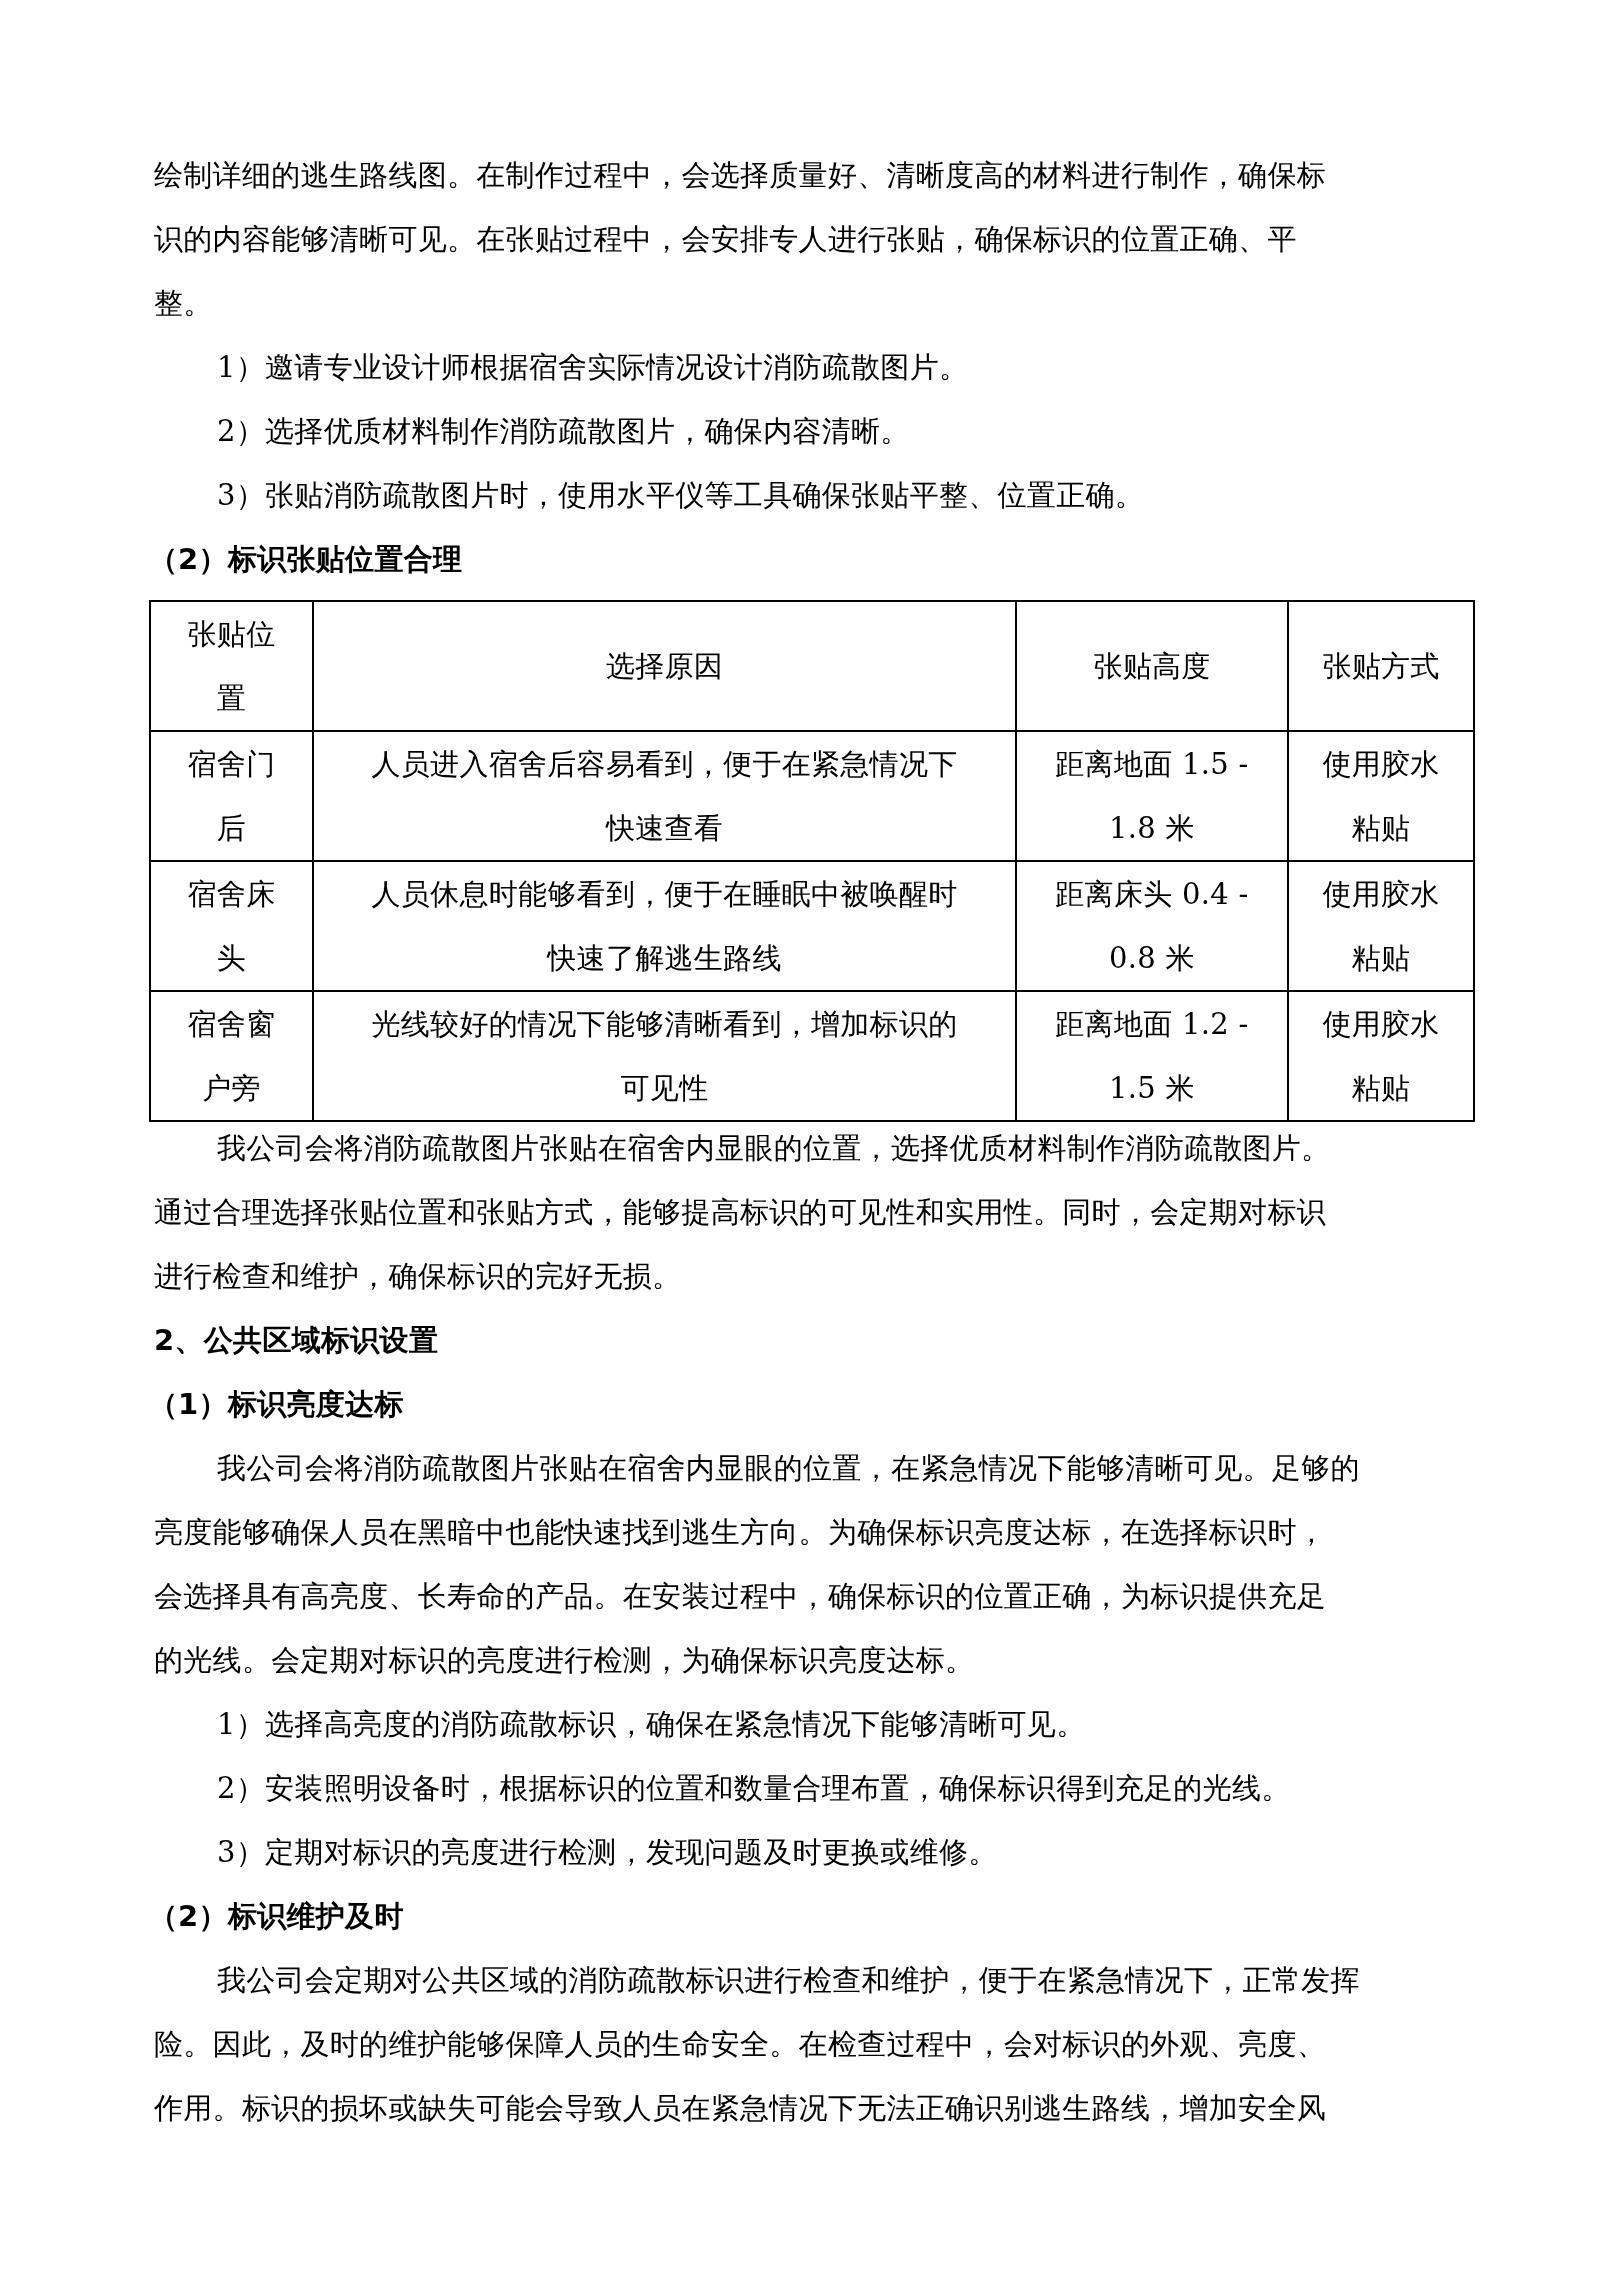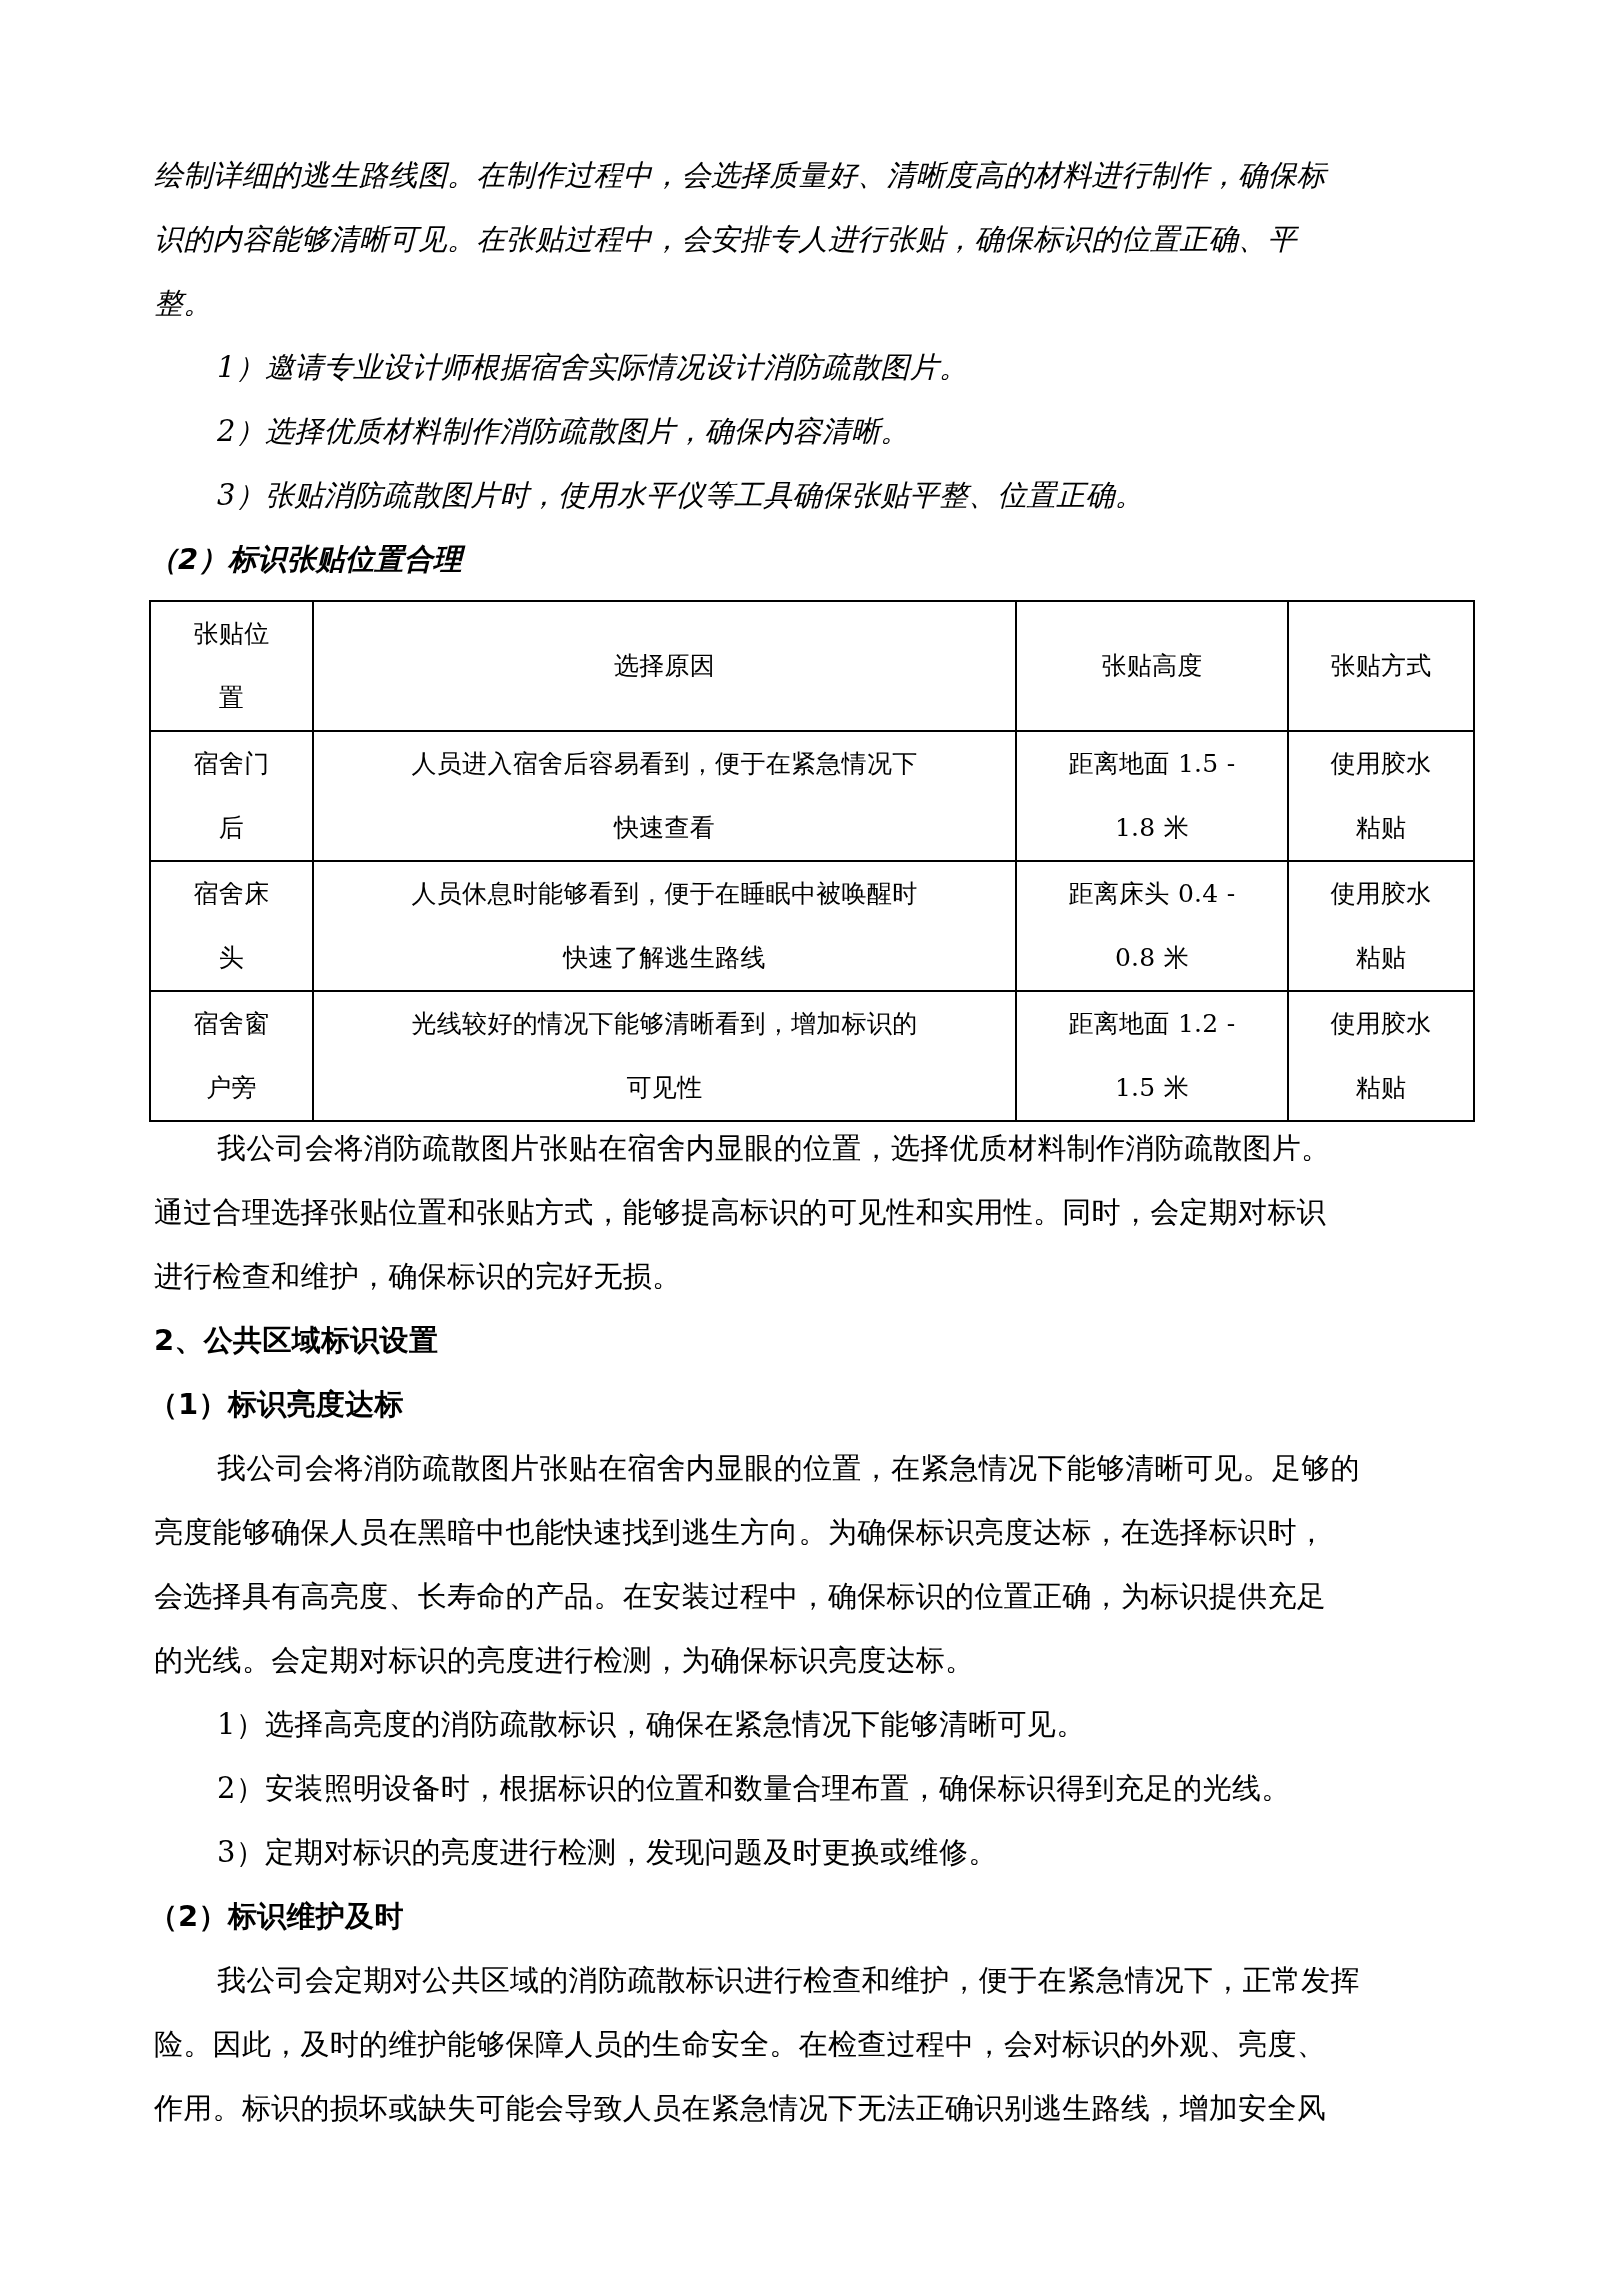--- a/index.html
+++ b/index.html
@@ -1,37 +1,37 @@
 <!DOCTYPE html>
 <html style="font-size:10.5px"><head>
 <meta charset="utf-8">
 <style>
   html, body { margin: 0; padding: 0; background: #ffffff; }
   body {
     width: 1623px; height: 2295px; position: relative; overflow: hidden;
     font-family: "DejaVu Serif", "Liberation Serif", serif;
     color: #000000;
   }
-  .page { position: absolute; left: 154px; top: 143px; width: 1319px; font-style: italic; }
+  .page { position: absolute; left: 154px; top: 143px; width: 1319px; }
   .line {
     font-size: 29px; line-height: 64px; height: 64px;
     white-space: nowrap; letter-spacing: 0.3px;
   }
   .indent { padding-left: 63px; }
   .indent-list { padding-left: 63px; }
   .heading { font-weight: bold; font-family: "DejaVu Sans", "Liberation Sans", sans-serif; }
   .subhead { margin-left: -5.2px; }
   table.tbl {
     position: absolute; left: 149px; top: 600px;
     border-collapse: collapse; table-layout: fixed;
     width: 1325px;
   }
   table.tbl td {
     border: 2px solid #000000; text-align: center; vertical-align: middle;
-    font-size: 25px; line-height: 64px; padding: 0; height: 124px;
+    font-size: 29px; line-height: 64px; padding: 0; height: 124px;
     letter-spacing: 0.3px;
   }
   .cell-text { display: block; padding: 0 7.9px; }
   .after-table { position: absolute; left: 154px; top: 1116px; width: 1319px; }
 </style>
 </head>
 <body>
 
 <div class="page">
   <div class="line">绘制详细的逃生路线图。在制作过程中，会选择质量好、清晰度高的材料进行制作，确保标</div>

